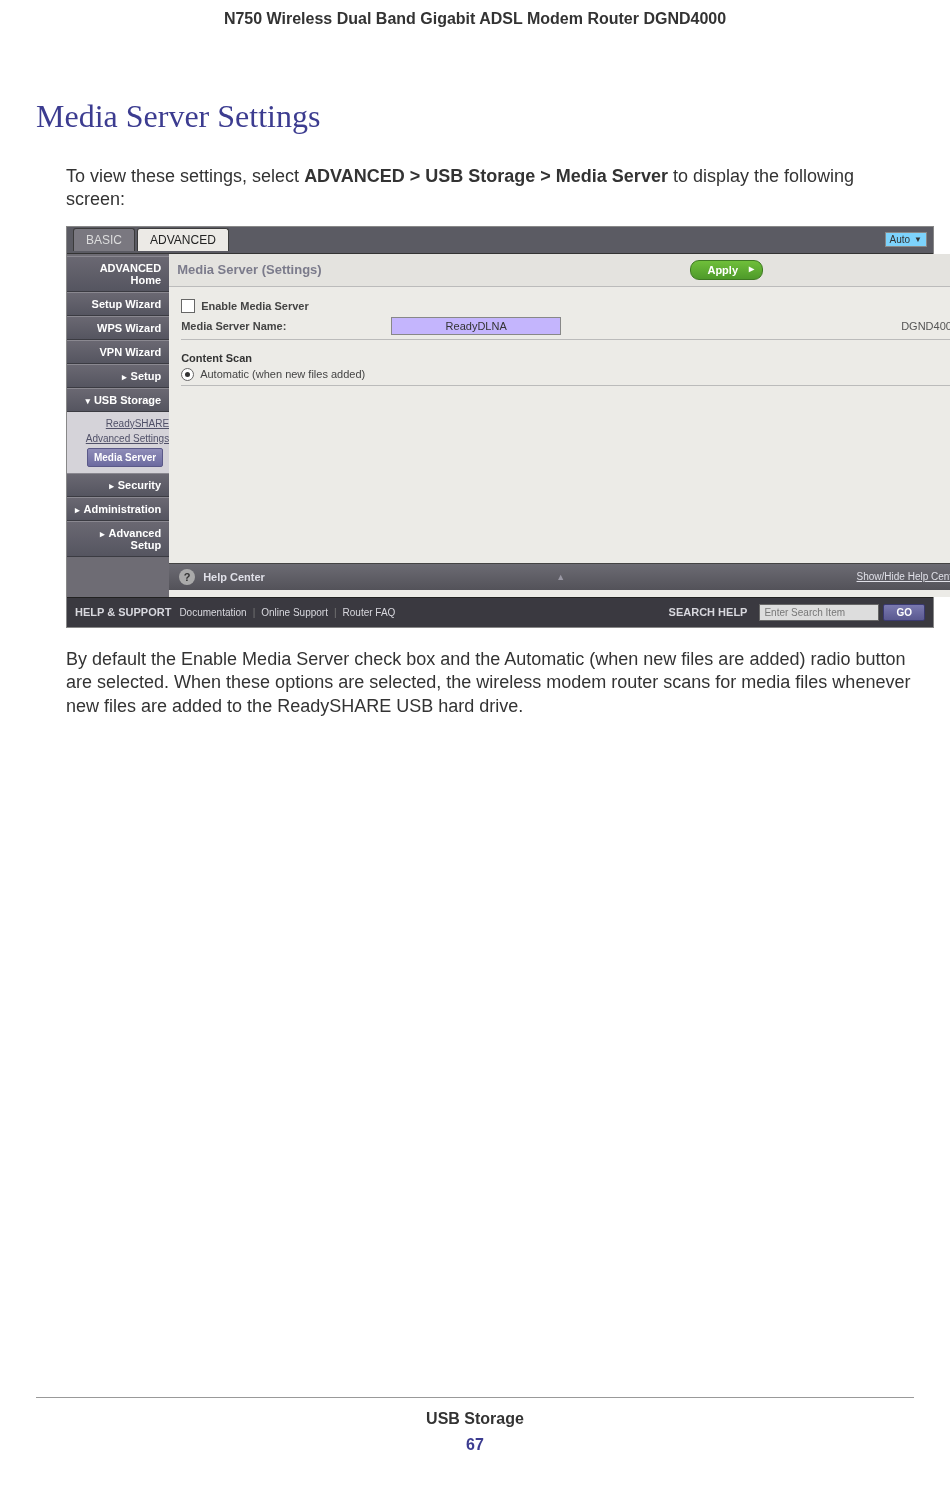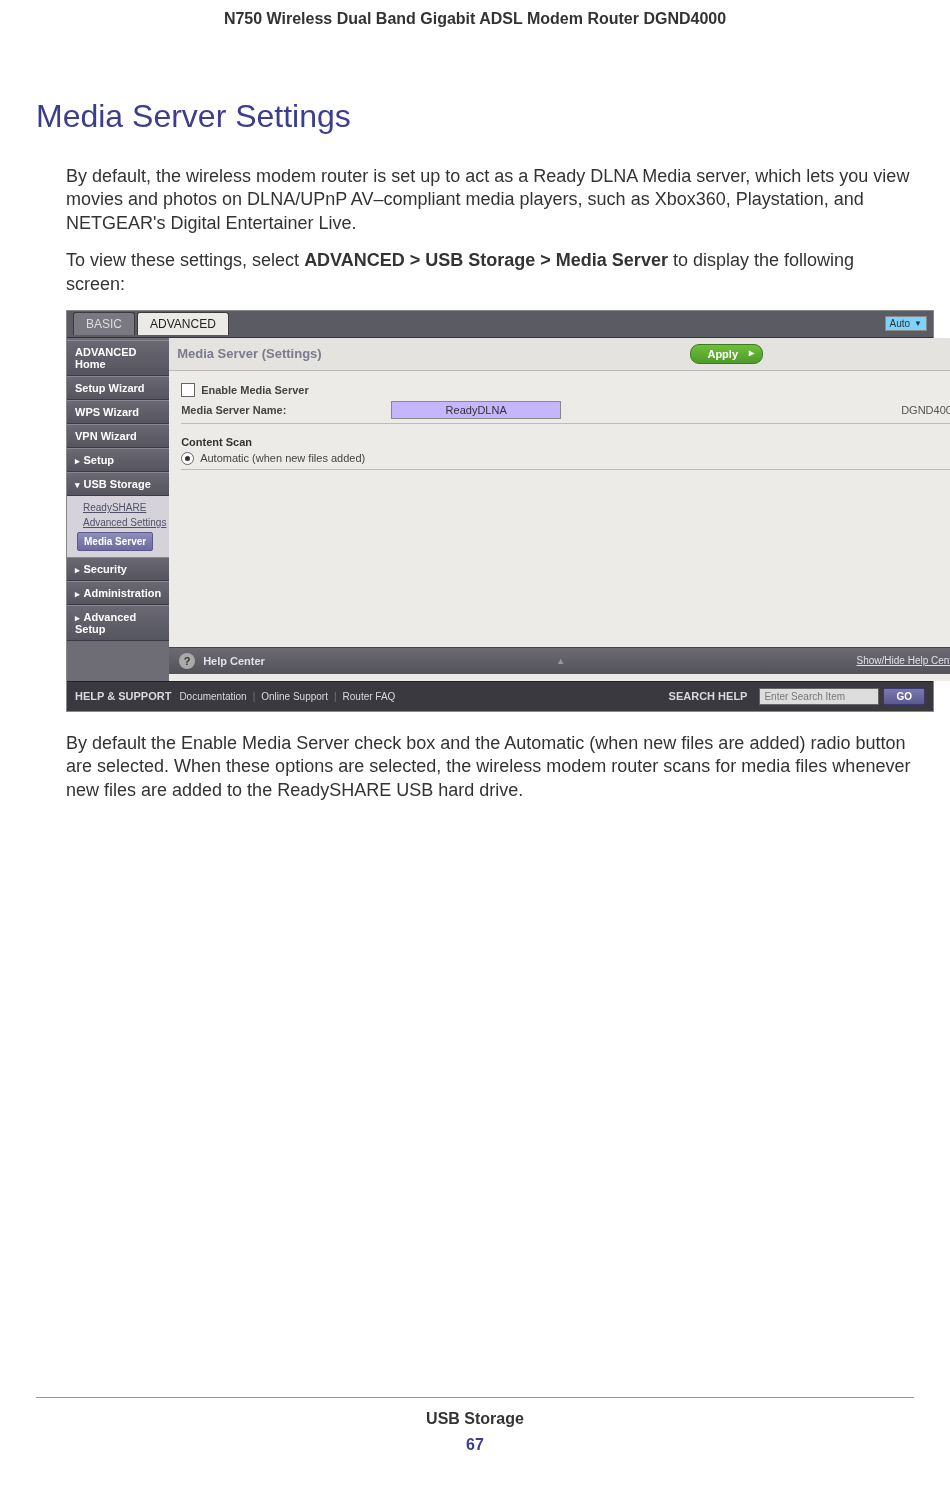--- a/index.html
+++ b/index.html
@@ -18,21 +18,21 @@
   }
   .header-title {
     text-align: center;
     font-weight: bold;
     font-size: 16px;
     color: #333;
     margin-bottom: 70px;
   }
   .section-heading {
     color: #3c3c90;
-    font-family: Liberation Sans, sans-serif;
+    font-family: Liberation Serif, serif;
     font-size: 32px;
     font-weight: normal;
     margin: 0 0 30px 0;
   }
   .body-text {
     font-size: 18px;
     color: #333;
     line-height: 1.3;
     margin: 0 0 14px 0;
     padding-left: 30px;
@@ -75,20 +75,21 @@
     background: #7dd3fc; border: 1px solid #888;
     font-size: 10px; padding: 1px 4px; margin-right: 6px;
   }
   .ss-auto .arrow { font-size: 8px; }
 
   .ss-body { display: flex; background: #e0ddd7; }
   .ss-sidebar {
     width: 155px;
     background: #6e6c74;
     padding: 2px 0 40px 0;
+    text-align: right;
   }
   .ss-side-item {
     background: linear-gradient(#6a6872, #555560);
     color: #fff;
     font-weight: bold;
     font-size: 11px;
     padding: 5px 8px;
     border-top: 1px solid #8a8890;
     border-bottom: 1px solid #3b3b42;
   }
@@ -203,21 +204,20 @@
 </style>
 </head>
 <body>
 
 <div class="page">
 
   <div class="header-title">N750 Wireless Dual Band Gigabit ADSL Modem Router DGND4000</div>
 
   <h1 class="section-heading">Media Server Settings</h1>
 
-  <p class="body-text">By default, the wireless modem router is set up to act as a Ready DLNA Media server, which lets you view movies and photos on DLNA/UPnP AV–compliant media players, such as Xbox360, Playstation, and NETGEAR's Digital Entertainer Live.</p>
 
   <p class="body-text">
     <span>To view these settings, select </span><b>ADVANCED &gt; USB Storage &gt; Media Server</b><span> to display the following screen:</span>
   </p>
 
   <div class="screenshot">
 
     <div class="ss-tabs">
       <div class="ss-tab">BASIC</div>
       <div class="ss-tab active">ADVANCED</div>

